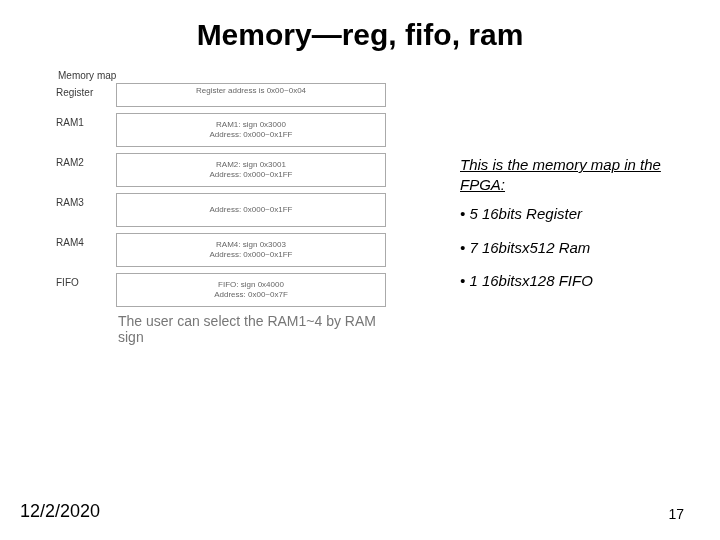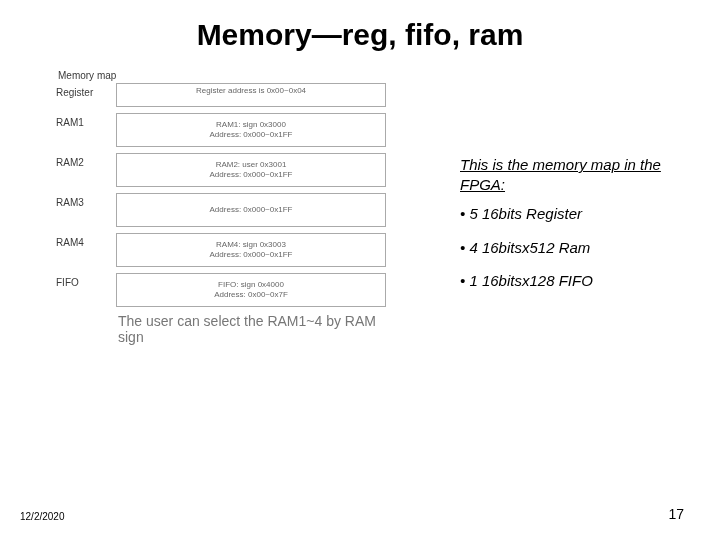--- a/index.html
+++ b/index.html
@@ -63,21 +63,21 @@
     width:220px;
     font-size:15px;
     line-height:1.3;
     font-style:italic;
   }
   .bullets .intro{margin-bottom:10px;text-decoration:underline}
   .bullets .b{margin-bottom:14px}
   .slide-date{
     position:absolute;
     left:20px;bottom:18px;
-    font-size:10px;
+    font-size:18px;
     text-align:center;
   }
   .slide-num{
     position:absolute;
     right:36px;bottom:18px;
     font-size:14px;
   }
 </style>
 </head>
 <body>
@@ -98,21 +98,21 @@
     <div class="row-label">RAM1</div>
     <div class="box h34">
       <div>RAM1: sign 0x3000</div>
       <div>Address: 0x000~0x1FF</div>
     </div>
   </div>
 
   <div class="row">
     <div class="row-label">RAM2</div>
     <div class="box h34">
-      <div>RAM2: user 0x3001</div>
+      <div>RAM2: sign 0x3001</div>
       <div>Address: 0x000~0x1FF</div>
     </div>
   </div>
 
   <div class="row">
     <div class="row-label">RAM3</div>
     <div class="box h34">
       <div>Address: 0x000~0x1FF</div>
     </div>
   </div>
@@ -132,18 +132,18 @@
       <div>Address: 0x00~0x7F</div>
     </div>
   </div>
 
   <div class="footnote">The user can select the RAM1~4 by RAM sign</div>
 </div>
 
 <div class="bullets">
   <div class="intro">This is the memory map in the FPGA:</div>
   <div class="b">• 5 16bits Register</div>
-  <div class="b">• 4 16bitsx512 Ram</div>
+  <div class="b">• 7 16bitsx512 Ram</div>
   <div class="b">• 1 16bitsx128 FIFO</div>
 </div>
 
 <div class="slide-date">12/2/2020</div>
 <div class="slide-num">17</div>
 
 </body></html>

